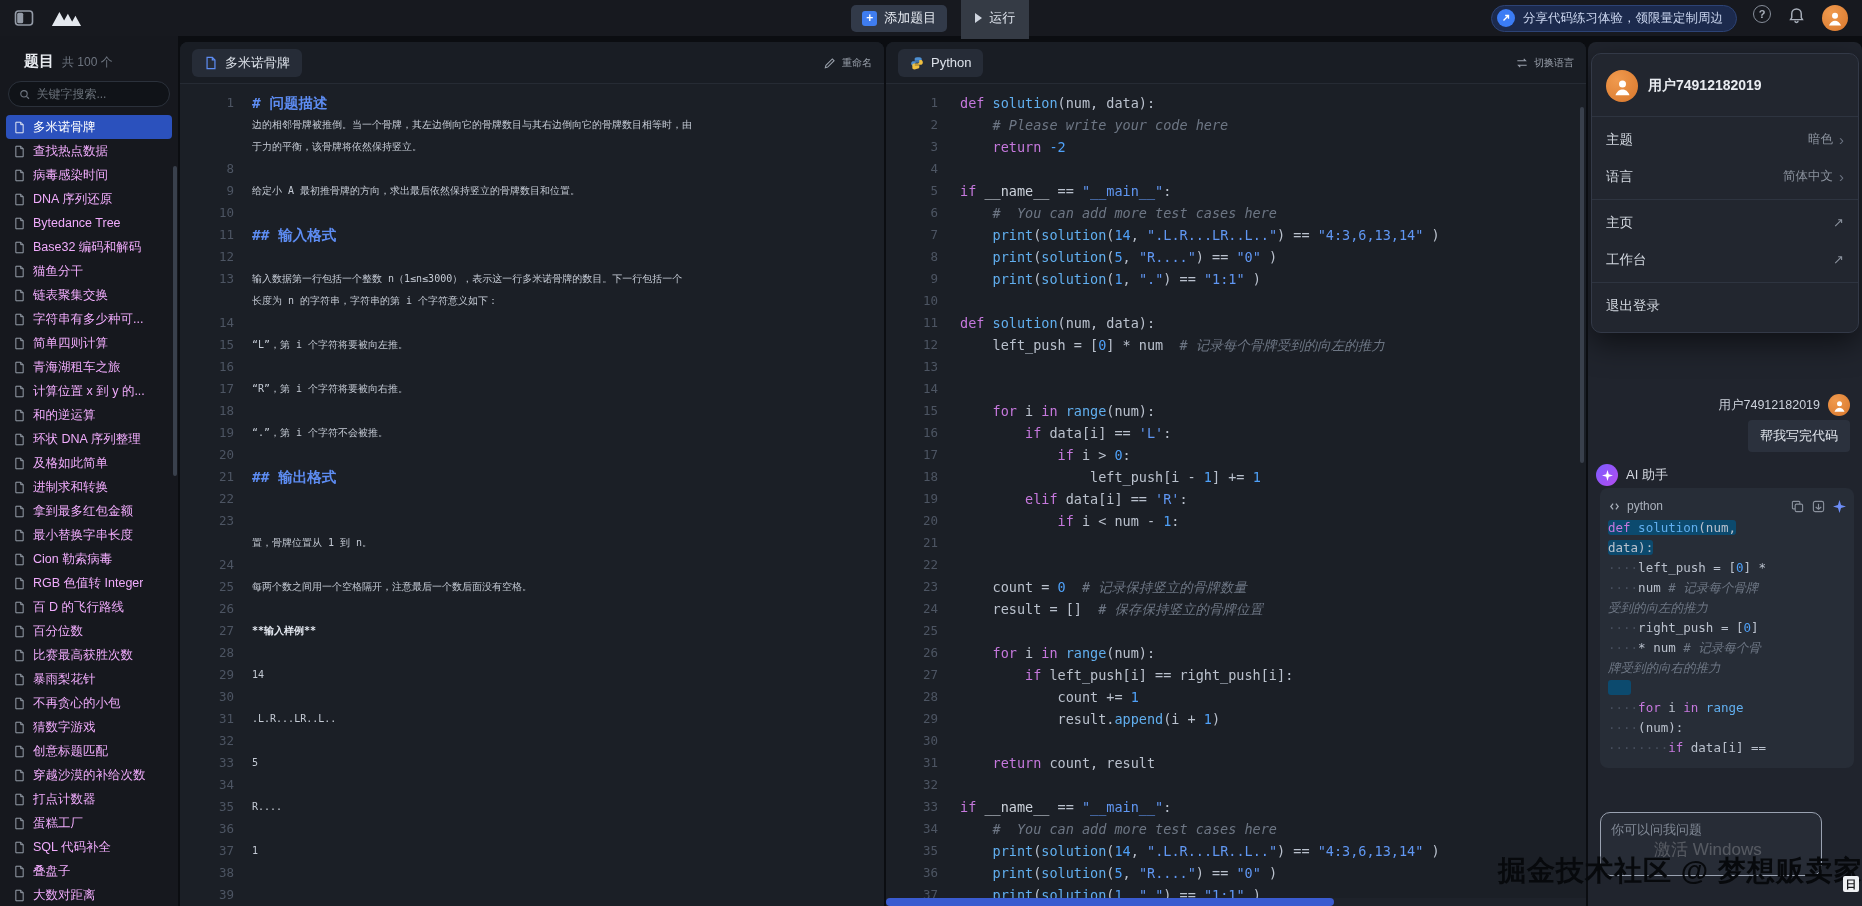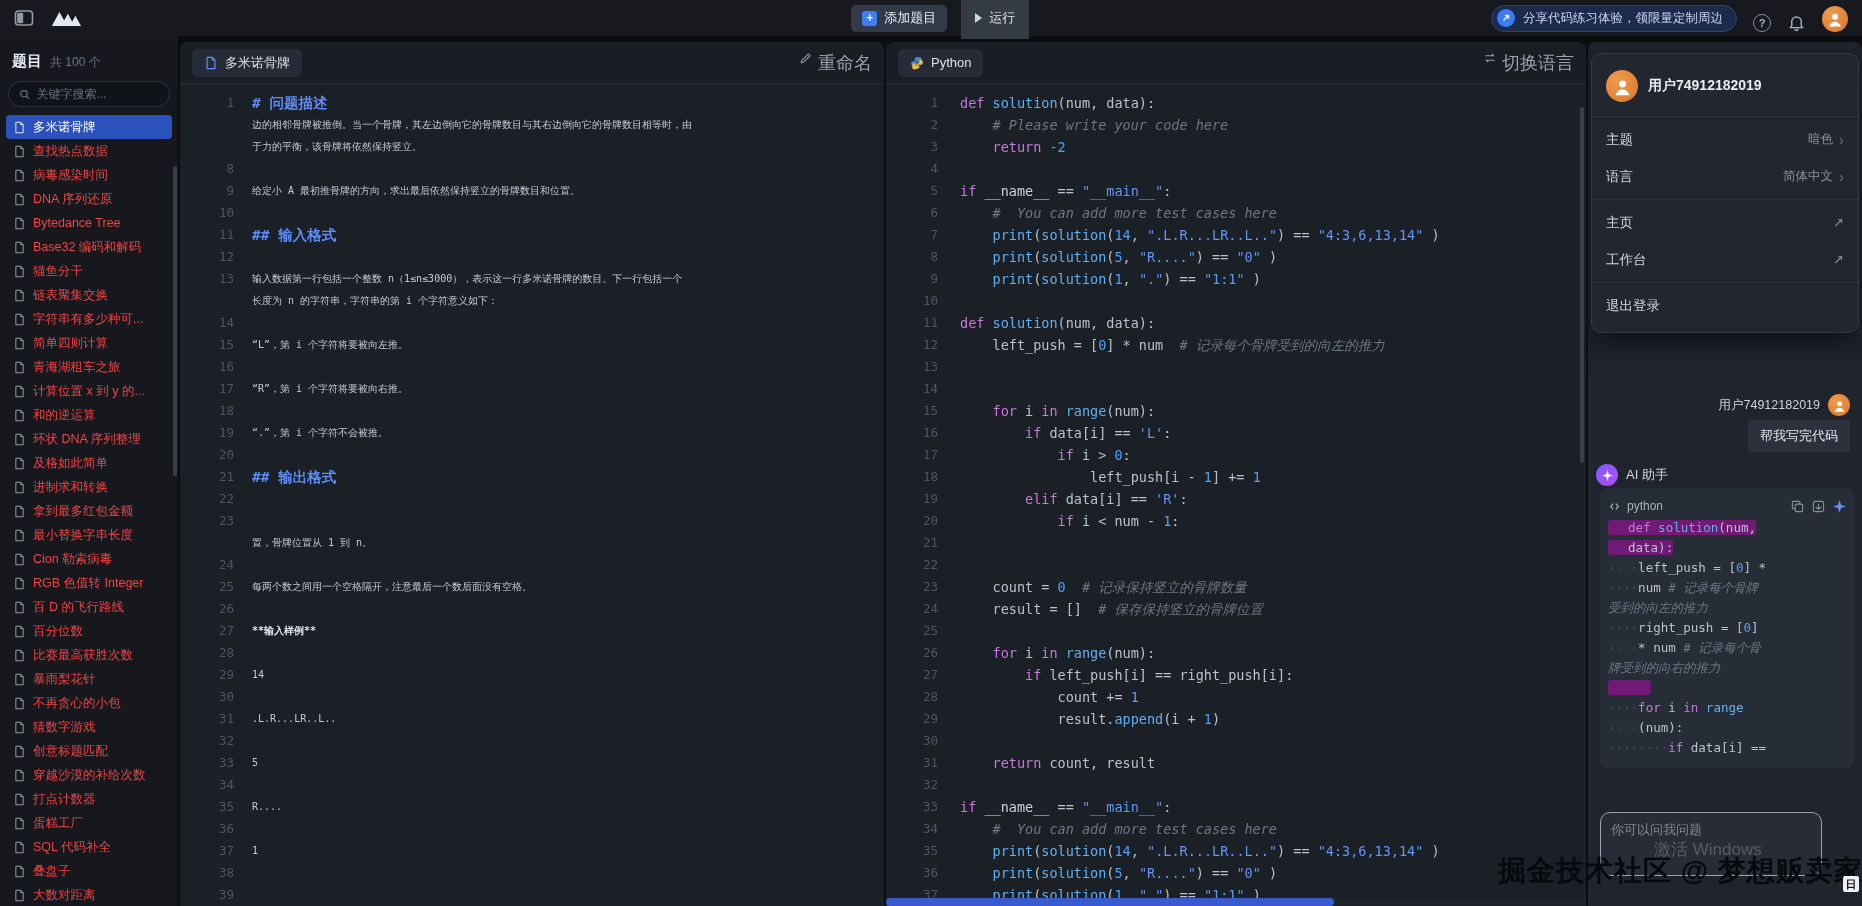--- a/index.html
+++ b/index.html
@@ -15,21 +15,21 @@
   .tb-center { position: absolute; left: 50.5%; top: 50%; transform: translate(-50%,-50%);
     display: flex; gap: 14px; align-items: center; }
   .btn-add { display: flex; align-items: center; gap: 7px; height: 27px; padding: 0 11px;
     background: #323a49; border-radius: 5px; color: #e7ebf2; font-size: 13px; cursor: pointer; }
   .plus-chip { width: 15px; height: 15px; background: #3f7df0; border-radius: 3px; color: #fff;
     font-size: 12px; line-height: 15px; text-align: center; font-weight: 700; }
   .btn-run { display: flex; align-items: center; gap: 7px; height: 42px; padding: 0 14px;
     background: #353b45; border-radius: 0; color: #e0e5ee; font-size: 13px; cursor: pointer; }
   .play-tri { width: 0; height: 0; border-left: 7px solid #cfd5df; border-top: 5px solid transparent;
     border-bottom: 5px solid transparent; }
-  .tb-right { margin-left: auto; display: flex; align-items: flex-end; gap: 16px; }
+  .tb-right { margin-left: auto; display: flex; align-items: flex-start; gap: 16px; }
   .share-pill { display: flex; align-items: center; gap: 8px; height: 27px; padding: 0 13px 0 5px;
     background: #1c2a4d; border: 1px solid #2d4375; border-radius: 14px; color: #ccd7f0;
     font-size: 12.5px; cursor: pointer; }
   .share-ico { width: 18px; height: 18px; border-radius: 50%; background: #3b7cf5;
     display: flex; align-items: center; justify-content: center; }
   .help-ico { width: 18px; height: 18px; border-radius: 50%; border: 1.5px solid #868d99;
     color: #aab1bc; font-size: 11px; display: flex; align-items: center; justify-content: center;
     cursor: pointer; font-weight: 700; }
   .bell-ico { width: 19px; height: 19px; cursor: pointer; }
   .avatar { width: 26px; height: 26px; border-radius: 50%;
@@ -39,45 +39,45 @@
   
   .main { position: absolute; top: 36px; left: 0; right: 0; bottom: 0; display: flex; gap: 2px; }
   .sidebar { width: 178px; background: #16181e; position: relative; flex: none; }
   .panel { margin-top: 6px; background: #1b1f26; display: flex; flex-direction: column;
     border-radius: 8px 8px 0 0; overflow: hidden; position: relative; }
   .p-problem { width: 704px; flex: none; }
   .p-code { width: 700px; flex: none; }
   .p-ai { flex: 1; background: #20242d; }
 
   
-  .side-head { display: flex; align-items: baseline; gap: 8px; padding: 16px 12px 0; }
+  .side-head { display: flex; align-items: baseline; gap: 8px; padding: 16px 24px 0; }
   .side-title { font-size: 15px; font-weight: 700; color: #e8ebf0; }
   .side-count { font-size: 12px; color: #6e7580; }
   .search { margin: 10px 8px 6px; height: 26px; border: 1px solid #2b313b; border-radius: 13px;
     background: #101318; display: flex; align-items: center; gap: 6px; padding: 0 10px; }
   .search input { background: none; border: none; outline: none; color: #c4cad4; font-size: 12px;
     width: 100%; font-family: inherit; }
   .search input::placeholder { color: #697079; }
   .side-list { padding: 2px 6px; }
   .side-item { height: 24px; display: flex; align-items: center; gap: 7px; padding: 0 7px;
-    border-radius: 4px; color: #ef4444; cursor: pointer; }
+    border-radius: 4px; color: #f0abfc; cursor: pointer; }
   .side-item.active { background: #2b51bd; color: #fff; }
   .doc-ico { width: 13px; height: 13px; flex: none; color: #9aa2ae; }
   .side-item.active .doc-ico { color: #e8ecf6; }
   .side-label { font-size: 12.5px; white-space: nowrap; overflow: hidden; text-overflow: ellipsis; }
   .side-scroll { position: absolute; right: 1px; top: 130px; width: 4px; height: 310px;
     background: #39404c; border-radius: 2px; }
 
   
   .panel-head { height: 42px; flex: none; display: flex; align-items: center; padding: 0 12px;
     border-bottom: 1px solid #262b34; background: #191d24; }
   .tab-chip { display: flex; align-items: center; gap: 7px; height: 28px; padding: 0 12px;
     background: #262c37; border-radius: 6px; font-size: 13px; color: #dde2ea; cursor: pointer; }
-  .head-action { margin-left: auto; display: flex; align-items: flex-start; gap: 5px; color: #9aa1ac;
-    font-size: 18px; cursor: pointer; }
+  .head-action { margin-left: auto; display: flex; align-items: flex-end; gap: 5px; color: #9aa1ac;
+    font-size: 10px; cursor: pointer; }
   .head-action svg { width: 14px; height: 14px; }
 
   
   .ed-body { flex: 1; overflow: hidden; padding-top: 8px; position: relative; }
   .ed-row { display: flex; height: 22px; line-height: 22px; white-space: pre; }
   .gut { flex: none; width: 72px; text-align: right; padding-right: 18px;
     font-family: "DejaVu Sans Mono", monospace; font-size: 12.5px; color: #4d5563; }
   .p-code .gut { width: 74px; padding-right: 22px; }
   .txt { font-family: "DejaVu Sans Mono", "Liberation Sans", monospace; font-size: 10px; color: #c4cad4;
     white-space: pre; overflow: hidden; }
@@ -108,21 +108,21 @@
     display: flex; align-items: center; justify-content: center; flex: none; }
   .ai-label { font-size: 13px; color: #d4d9e1; }
   .ai-card { position: absolute; top: 446px; left: 12px; width: 254px; background: #272d37;
     border-radius: 8px; padding: 6px 8px 10px; }
   .ai-card-head { display: flex; align-items: center; gap: 6px; height: 24px; color: #aab1bc; font-size: 12px; }
   .card-icons { margin-left: auto; display: flex; gap: 8px; color: #8a919d; align-items: center; }
   .card-icons svg { width: 13px; height: 13px; cursor: pointer; }
   .mini-code { font-family: "DejaVu Sans Mono", monospace; font-size: 12.5px; line-height: 20px;
     white-space: pre; overflow: hidden; }
   .mini-row { min-height: 20px; }
-  .hl-chip { background: #701a75; border-radius: 3px; padding-left: 20px; }
+  .hl-chip { background: #0c4a6e; border-radius: 3px; }
   .ai-input { position: absolute; top: 770px; left: 12px; width: 222px; height: 64px;
     background: #272c36; border: 1px solid #9aa2b1; border-radius: 10px; padding: 8px 10px; }
   .ai-input textarea { width: 100%; height: 100%; background: transparent; border: none; outline: none;
     resize: none; color: #d5dae2; font-size: 13px; font-family: inherit; }
   .ai-input textarea::placeholder { color: #828a97; }
   .win-activate { position: absolute; top: 796px; left: 66px; color: rgba(255,255,255,0.22);
     font-size: 17px; z-index: 6; pointer-events: none; white-space: nowrap; }
 
   
   .menu { position: absolute; top: 11px; left: 3px; right: 3px; background: #22262f;

